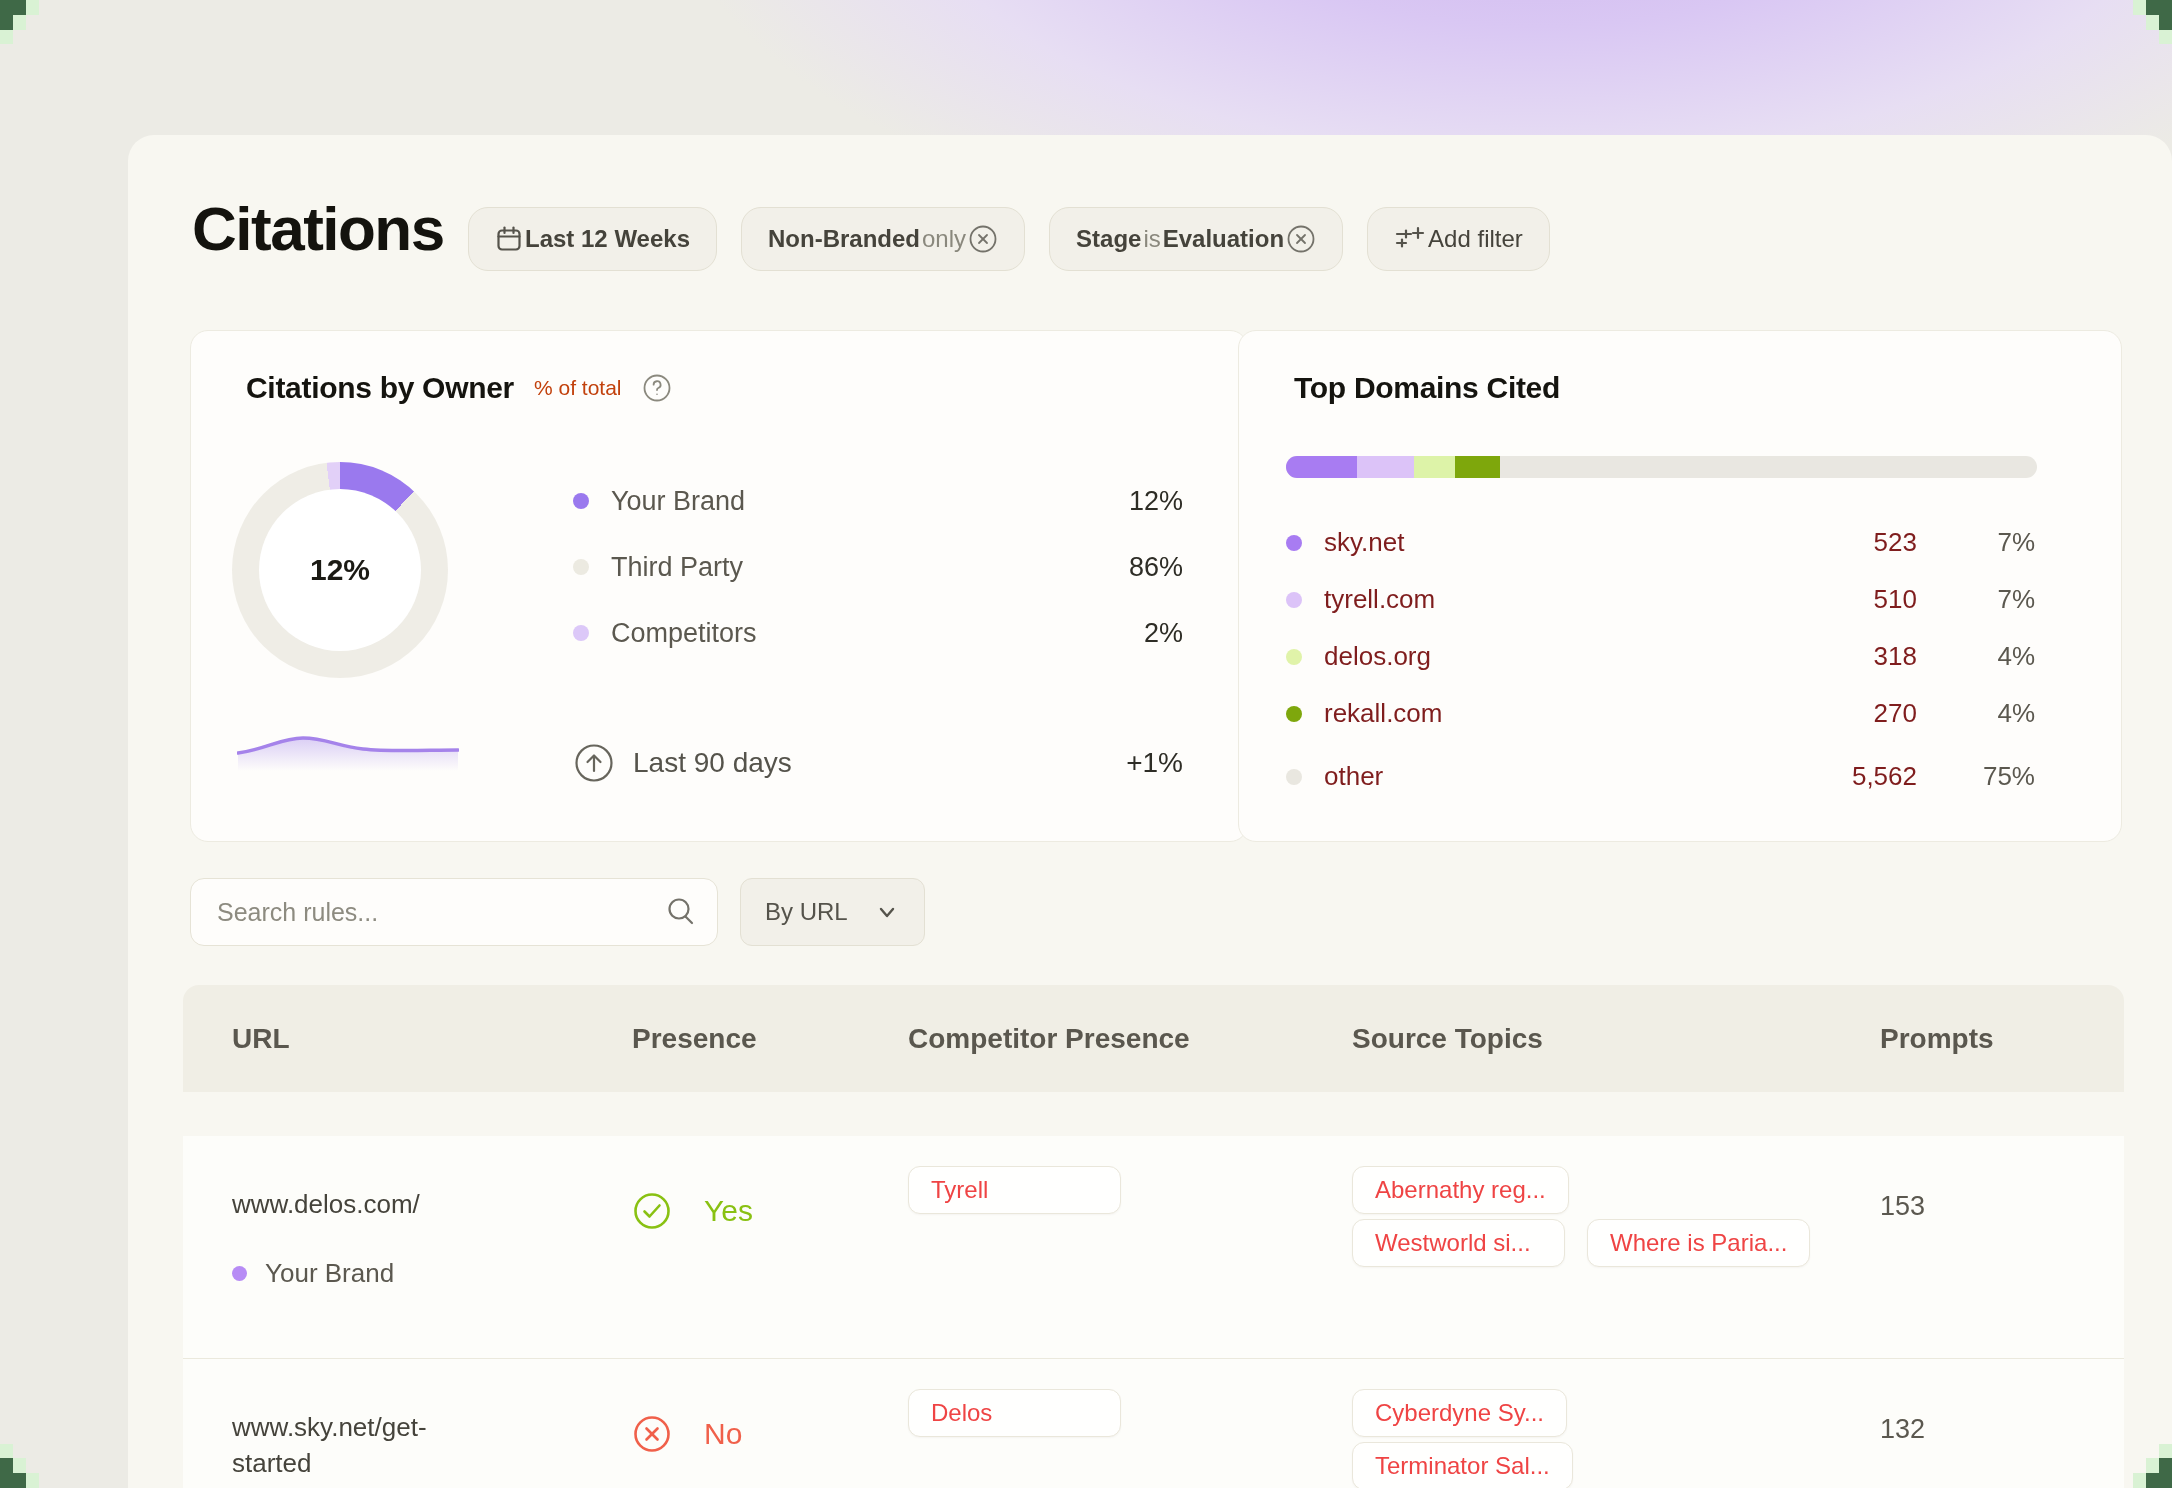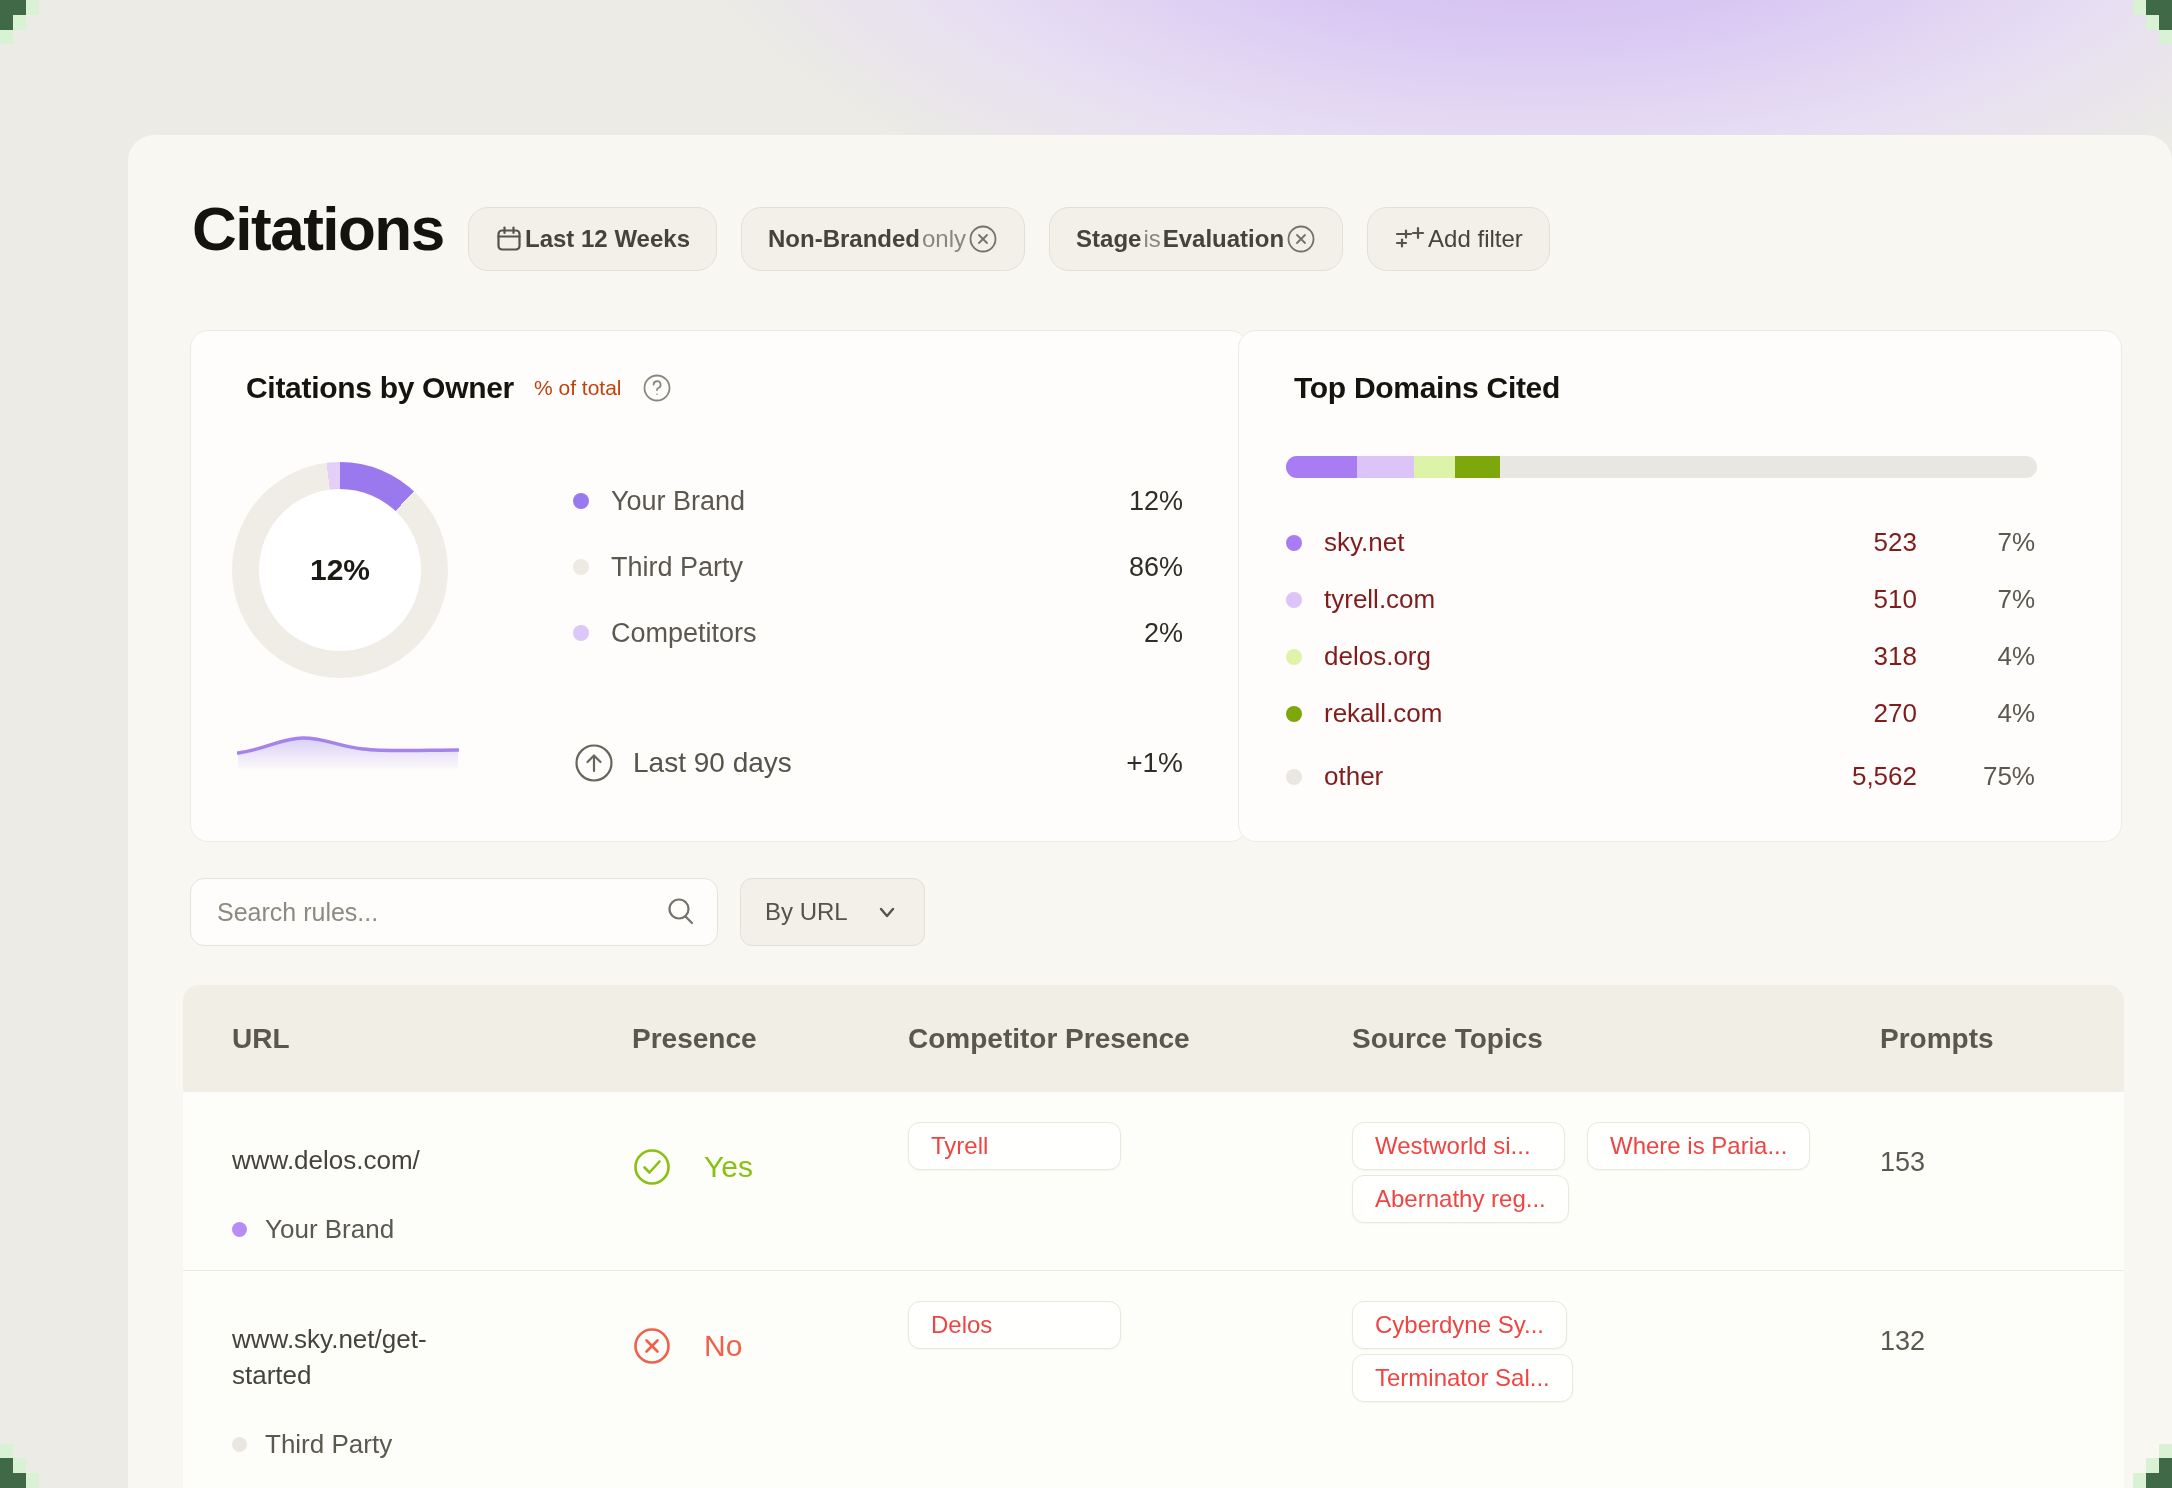--- a/index.html
+++ b/index.html
@@ -82,21 +82,21 @@
   .group-by { height:68px; display:flex; align-items:center; gap:26px; padding:0 24px;
     background:#f2f0e9; border:1.5px solid #e3e0d3; border-radius:12px;
     font-size:24px; font-weight:500; color:#55534b; cursor:pointer; }
 
   .table { position:absolute; left:55px; top:850px; width:1941px; }
   .thead { display:grid; grid-template-columns:449px 276px 444px 528px 1fr; height:107px;
     background:#f0eee5; border-radius:16px 16px 0 0; align-items:center;
     font-size:28px; font-weight:700; color:#5a574e; }
   .thead > div:first-child { padding-left:49px; }
   .tbody { background:#fdfdfa; }
-  .trow { display:grid; grid-template-columns:449px 276px 444px 528px 1fr; border-top:1.5px solid #ebe9dd; }
+  .trow { display:grid; grid-template-columns:449px 276px 444px 528px 1fr; border-top:1.5px solid #ebe9dd;margin-top:44px; }
   .trow:first-child { border-top:none; }
   .trow-1 { height:178px; }
   .trow-2 { height:260px; }
   .cell-url { padding:50px 20px 0 49px; }
   .url-text { font-size:26px; line-height:36px; color:#45433b; width:260px; }
   .owner-line { display:flex; align-items:center; gap:18px; margin-top:36px; }
   .owner-label { font-size:26px; color:#5b584f; }
   .cell-presence { padding-top:55px; display:flex; align-items:flex-start; gap:32px; }
   .presence-text { font-size:30px; font-weight:500; line-height:40px; }
   .presence-yes { color:#89c112; }
@@ -326,25 +326,25 @@
             <circle cx="20" cy="20" r="16.5"></circle>
               <polyline points="12.5,20.5 17.5,25.5 27.5,14.5"></polyline>
           </svg>
           <span class="presence-text presence-yes">Yes</span>
         </div>
         <div class="cell-comp">
           <span class="pill">Tyrell</span>
         </div>
         <div class="cell-topics">
           <div class="topic-line">
+            <span class="pill">Abernathy reg...</span>
+          </div>
+          <div class="topic-line">
             <span class="pill">Westworld si...</span>
             <span class="pill">Where is Paria...</span>
-          </div>
-          <div class="topic-line">
-            <span class="pill">Abernathy reg...</span>
           </div>
         </div>
         <div class="cell-prompts">153</div>
       </div>
 
       <div class="trow trow-2">
         <div class="cell-url">
           <div class="url-text">www.sky.net/get-started</div>
           <div class="owner-line">
             <span class="dot" style="width: 15px; height: 15px; background: rgb(233, 231, 223);"></span>

